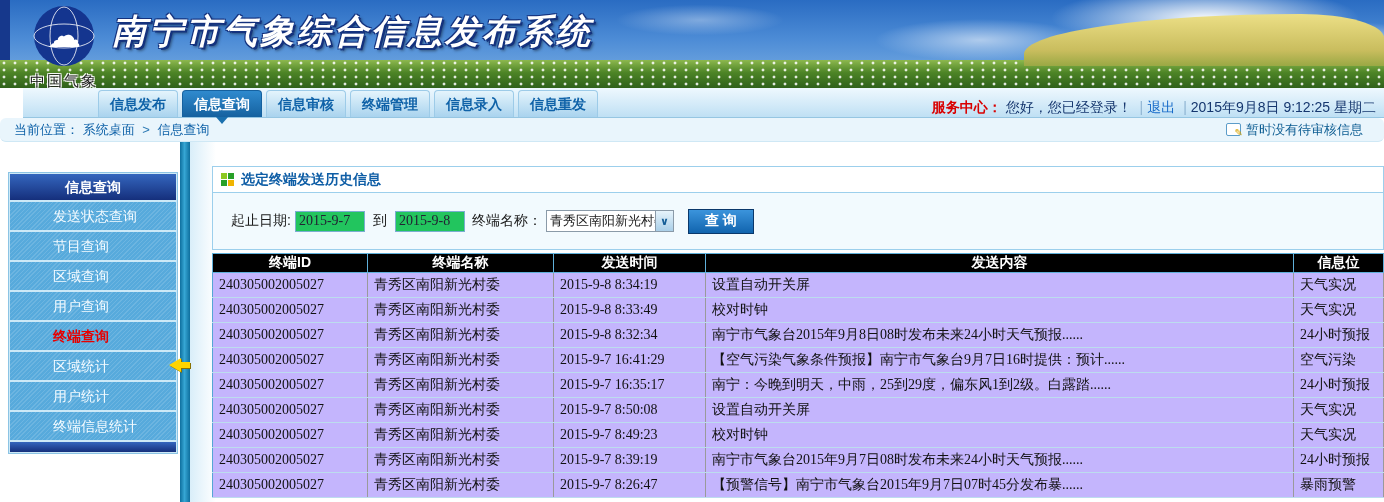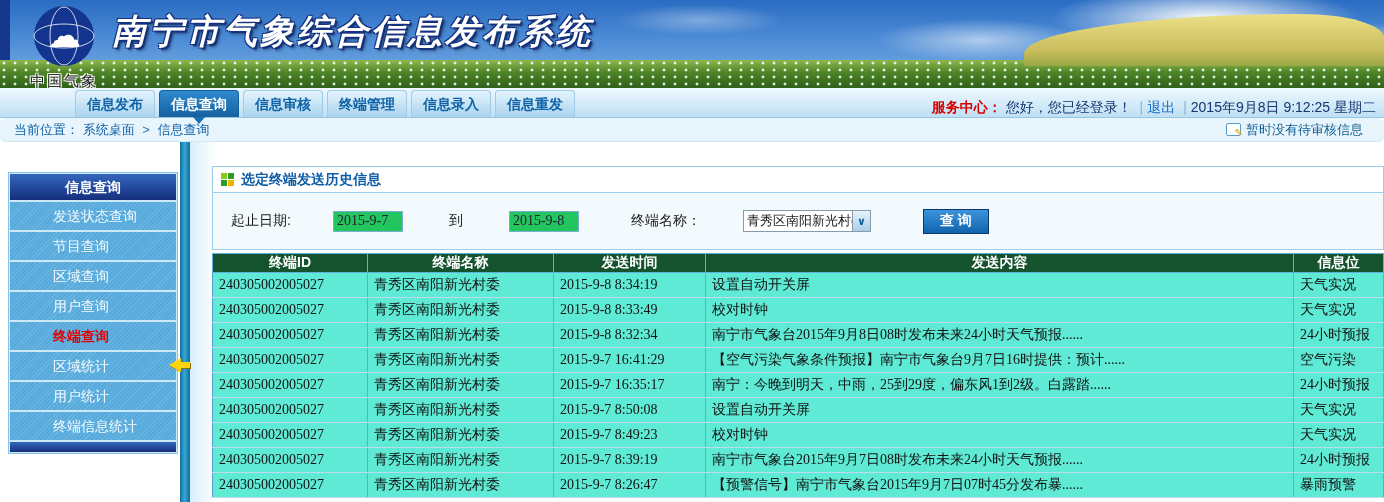--- a/index.html
+++ b/index.html
@@ -28,21 +28,21 @@
   .logo-badge { width:64px; height:64px; margin:2px auto 0; }
   .logo-caption { font-size:15px; font-weight:normal; color:#1a1a1a; letter-spacing:2px;
     text-shadow:1px 1px 0 #fff,-1px -1px 0 #fff,1px -1px 0 #fff,-1px 1px 0 #fff; }
   .site-title { position:absolute; left:112px; top:9px; font-size:34px; font-weight:bold;
     font-style:italic; color:#fff; letter-spacing:3px;
     text-shadow:-1px -1px 0 #14327e, 1px -1px 0 #14327e, -1px 1px 0 #14327e,
                  2px 2px 0 #14327e, 3px 3px 3px rgba(0,0,0,.45); }
 
   
   .navbar { position:relative; height:30px; background:linear-gradient(180deg,#eef8fe,#bfe0f4);
-    border-bottom:1px solid #96c6e2; display:flex; align-items:flex-end; }
+    border-bottom:1px solid #96c6e2; display:flex; align-items:flex-end;margin-left:23px; }
   .tabs { display:flex; gap:4px; margin-left:75px; }
   .tab { height:27px; line-height:27px; padding:0 11px; font-size:14px; font-weight:bold;
     color:#0f62a8; background:linear-gradient(180deg,#e4f4fc,#a9d3ee);
     border:1px solid #9dcbe8; border-bottom:none; border-radius:4px 4px 0 0; cursor:pointer; position:relative; }
   .tab.active { background:linear-gradient(180deg,#2f8ace,#15619f); color:#fff; border-color:#15619f; }
   .tab.active::after { content:""; position:absolute; left:50%; bottom:-7px; margin-left:-6px;
     border-left:6px solid transparent; border-right:6px solid transparent; border-top:7px solid #1a70ae; z-index:5; }
   .nav-right { margin-left:auto; padding-right:8px; font-size:14px; color:#15366e;
     white-space:nowrap; }
   .svc { color:#d90000; font-weight:bold; }
@@ -88,42 +88,42 @@
   
   .main { position:absolute; left:212px; top:24px; right:0; }
   .panel { border:1px solid #9ccfec; background:#fff; }
   .panel-title-row { display:flex; align-items:center; gap:7px; height:26px; padding-left:8px;
     border-bottom:1px solid #9ccfec; background:#fff; }
   .grid-icon { width:13px; height:13px; display:grid; grid-template-columns:6px 6px; grid-template-rows:6px 6px; gap:1px; }
   .grid-icon b:nth-child(1){background:#8cc820;} .grid-icon b:nth-child(2){background:#28a028;}
   .grid-icon b:nth-child(3){background:#28a028;} .grid-icon b:nth-child(4){background:#f0b400;}
   .panel-title { font-size:14px; font-weight:bold; color:#0f5ea6; }
   .form-area { height:56px; background:#f2fafe; display:flex; align-items:center; padding-left:18px;
-    font-size:14px; color:#1a1a1a;gap:38px; }
+    font-size:14px; color:#1a1a1a; }
   .form-area label { margin-right:4px; }
   .txt-input { width:70px; height:21px; border:1px solid #7aaed0; background:#22c55e; font-size:14px;
     color:#223; padding:0 3px; font-family:"Liberation Serif",serif; }
   .to-label { margin:0 8px; }
-  .term-label { margin-left:14px; }
+  .term-label { margin-left:7px; }
   .fake-select { display:flex; align-items:center; width:128px; height:22px; border:1px solid #8a9aa8;
     background:#fff; cursor:pointer; margin-right:14px; }
   .fake-select .sel-text { flex:1; font-size:13px; padding-left:3px; white-space:nowrap; overflow:hidden; }
   .sel-arrow { width:18px; height:20px; border-left:1px solid #8a9aa8; display:flex; align-items:center;
     justify-content:center; background:linear-gradient(180deg,#e6f3fb,#aacfe8); color:#145d96;
     font-size:11px; font-weight:bold; }
   .query-btn { width:66px; height:25px; background:linear-gradient(180deg,#3b94dc,#1164ae);
     border:1px solid #0a386b; color:#fff; font-size:14px; font-weight:bold; cursor:pointer;
     font-family:"Liberation Sans",sans-serif; }
 
   
   table.history { border-collapse:collapse; table-layout:fixed; width:1172px; margin-top:3px;
     border:1px solid #55a6d4; }
-  table.history th { height:18px; background:#14532d; color:#fff; font-size:14px; font-weight:bold;
+  table.history th { height:18px; background:#000000; color:#fff; font-size:14px; font-weight:bold;
     border:1px solid #5fb0da; white-space:nowrap; overflow:hidden; }
-  table.history td { height:25px; background:#5eead4; font-size:14px; color:#111; padding:0 6px;
+  table.history td { height:25px; background:#c4b5fd; font-size:14px; color:#111; padding:0 6px;
     border-right:1px solid #9a9a9a; border-bottom:1px solid #bcdcee; white-space:nowrap; overflow:hidden;
     font-family:"Liberation Serif","DejaVu Serif",serif; }
   .w0{width:155px;} .w1{width:186px;} .w2{width:152px;} .w3{width:588px;} .w4{width:auto;}
 </style>
 </head>
 <body>
 
 <div class="header">
   <div class="left-stripe"></div>
   <div class="grass"></div>

